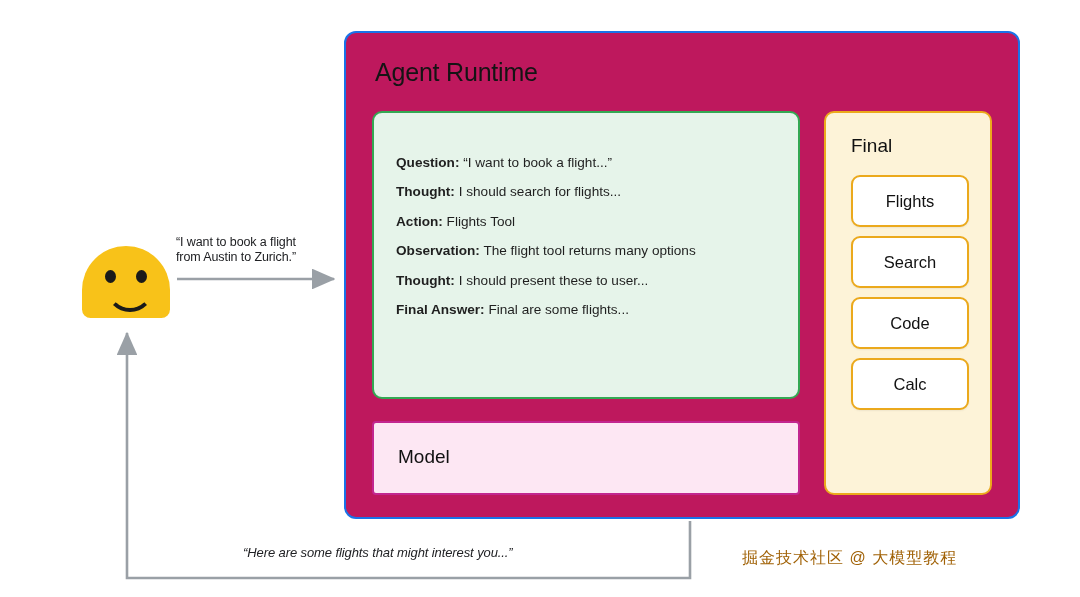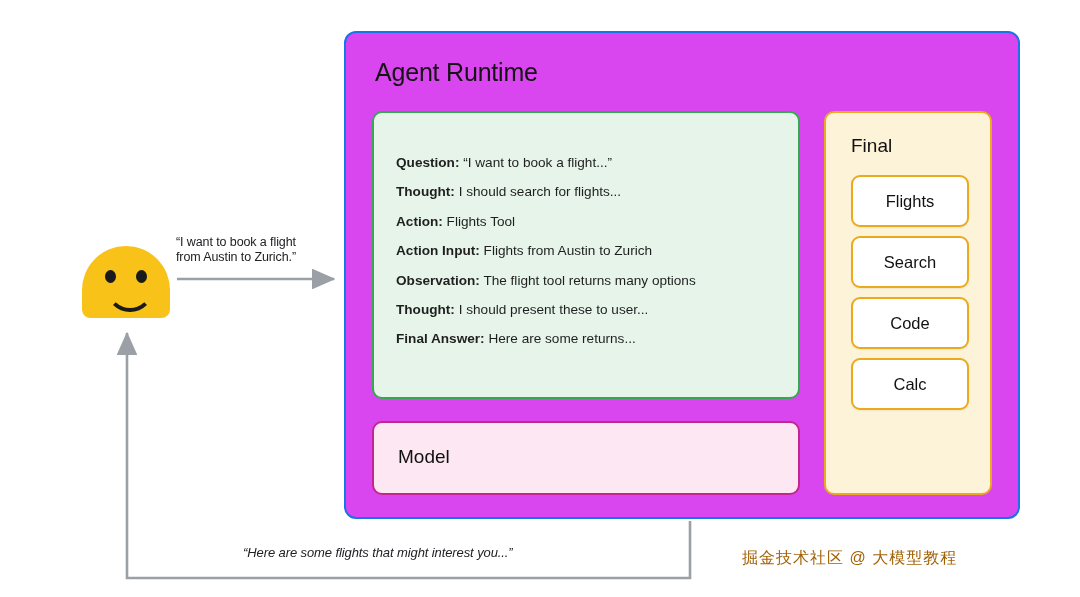--- a/index.html
+++ b/index.html
@@ -94,21 +94,21 @@
     font-style: italic;
   }
 
   
   #agent-runtime {
     position: absolute;
     left: 344px;
     top: 31px;
     width: 676px;
     height: 488px;
-    background: #d946ef;
+    background: #be185d;
     border: 2px solid #1a73e8;
     border-radius: 12px;
     box-sizing: border-box;
   }
   #agent-runtime-title {
     position: absolute;
     left: 29px;
     top: 25px;
     font-size: 25px;
     font-weight: 500;
@@ -141,21 +141,21 @@
 
   
   #model-box {
     position: absolute;
     left: 26px;
     top: 388px;
     width: 428px;
     height: 74px;
     background: #fde7f3;
     border: 2px solid #c2268f;
-    border-radius: 10px;
+    border-radius: 4px;
     box-sizing: border-box;
   }
   #model-label {
     position: absolute;
     left: 24px;
     top: 23px;
     font-size: 19px;
     font-weight: 500;
     color: #111111;
   }
@@ -257,34 +257,30 @@
       </div>
       <div class="trace-line">
         <span class="lbl">Thought:</span>
         <span>I should search for flights...</span>
       </div>
       <div class="trace-line">
         <span class="lbl">Action:</span>
         <span>Flights Tool</span>
       </div>
       <div class="trace-line">
-        <span class="lbl">Action Input:</span>
-        <span>Flights from Austin to Zurich</span>
-      </div>
-      <div class="trace-line">
         <span class="lbl">Observation:</span>
         <span>The flight tool returns many options</span>
       </div>
       <div class="trace-line">
         <span class="lbl">Thought:</span>
         <span>I should present these to user...</span>
       </div>
       <div class="trace-line">
         <span class="lbl">Final Answer:</span>
-        <span>Here are some returns...</span>
+        <span>Final are some flights...</span>
       </div>
     </div>
 
     <div id="model-box">
       <div id="model-label">Model</div>
     </div>
 
     <div id="tools-panel">
       <div id="tools-title">Final</div>
       <div id="tools-list">

